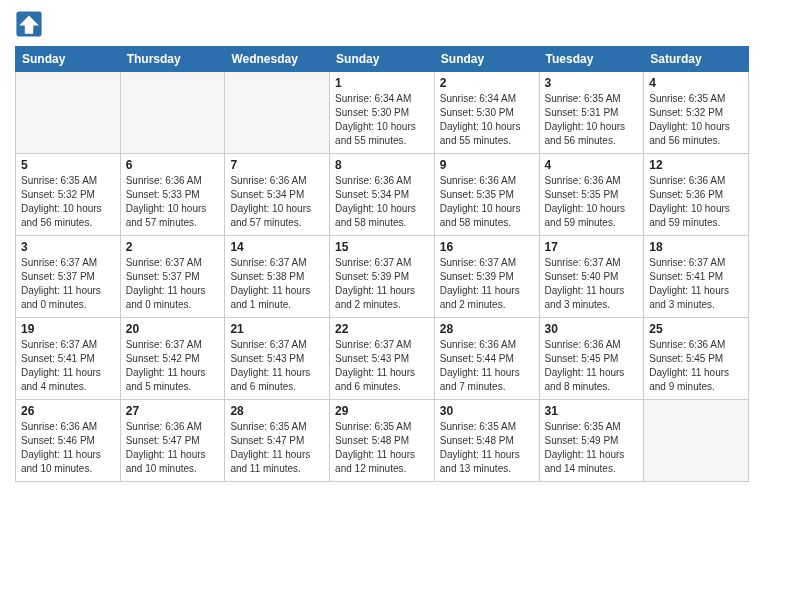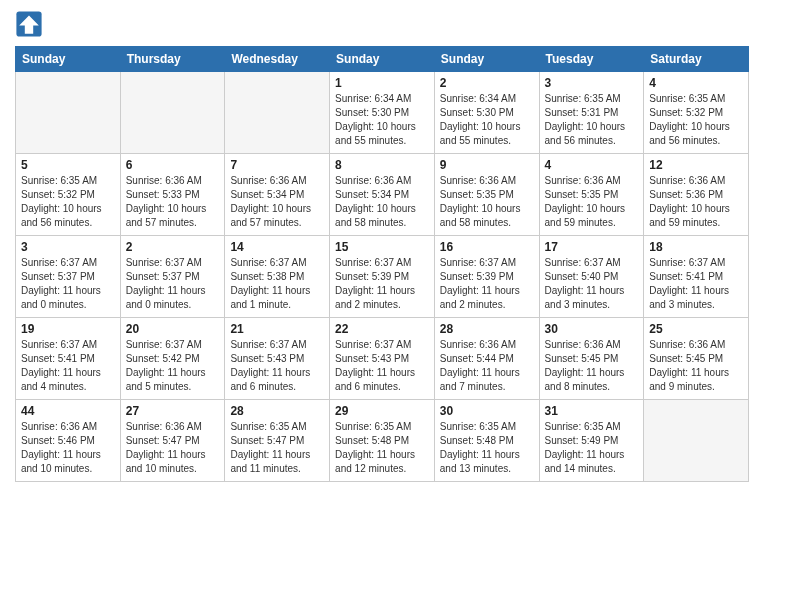--- a/index.html
+++ b/index.html
@@ -302,21 +302,21 @@
           <td>
             <span class="day-number">25</span>
             <div class="day-info" style="white-space: pre-line;">Sunrise: 6:36 AM
 Sunset: 5:45 PM
 Daylight: 11 hours
 and 9 minutes.</div>
           </td>
         </tr>
         <tr>
           <td>
-            <span class="day-number">44</span>
+            <span class="day-number">26</span>
             <div class="day-info" style="white-space: pre-line;">Sunrise: 6:36 AM
 Sunset: 5:46 PM
 Daylight: 11 hours
 and 10 minutes.</div>
           </td>
           <td>
             <span class="day-number">27</span>
             <div class="day-info" style="white-space: pre-line;">Sunrise: 6:36 AM
 Sunset: 5:47 PM
 Daylight: 11 hours

